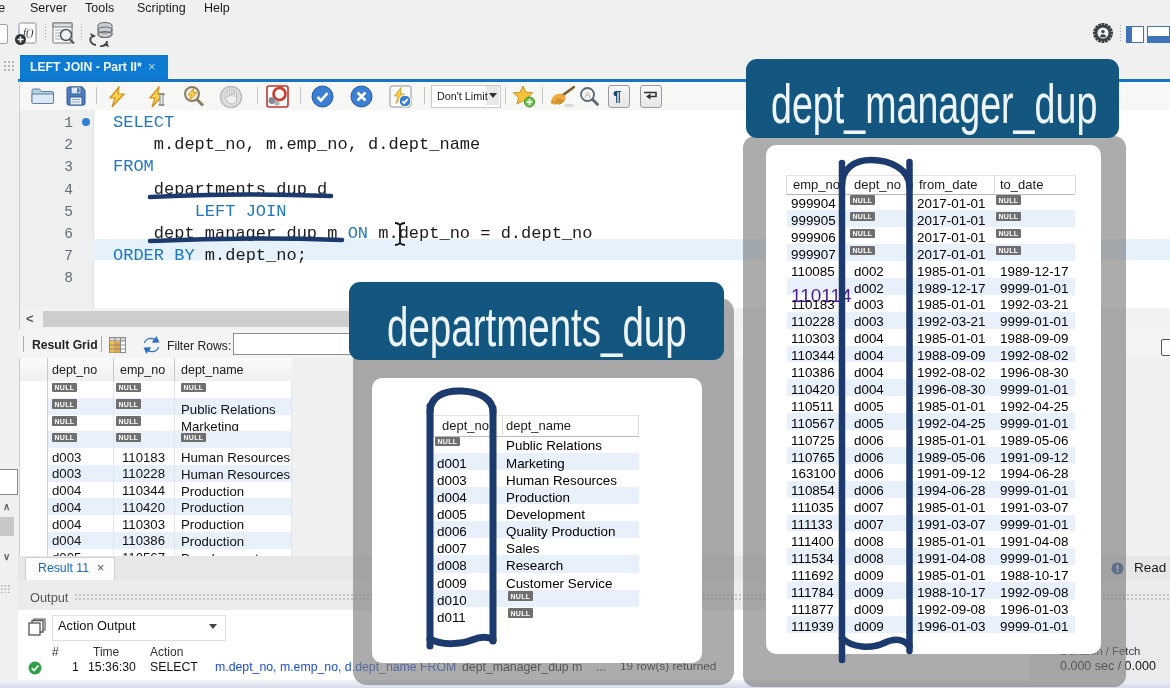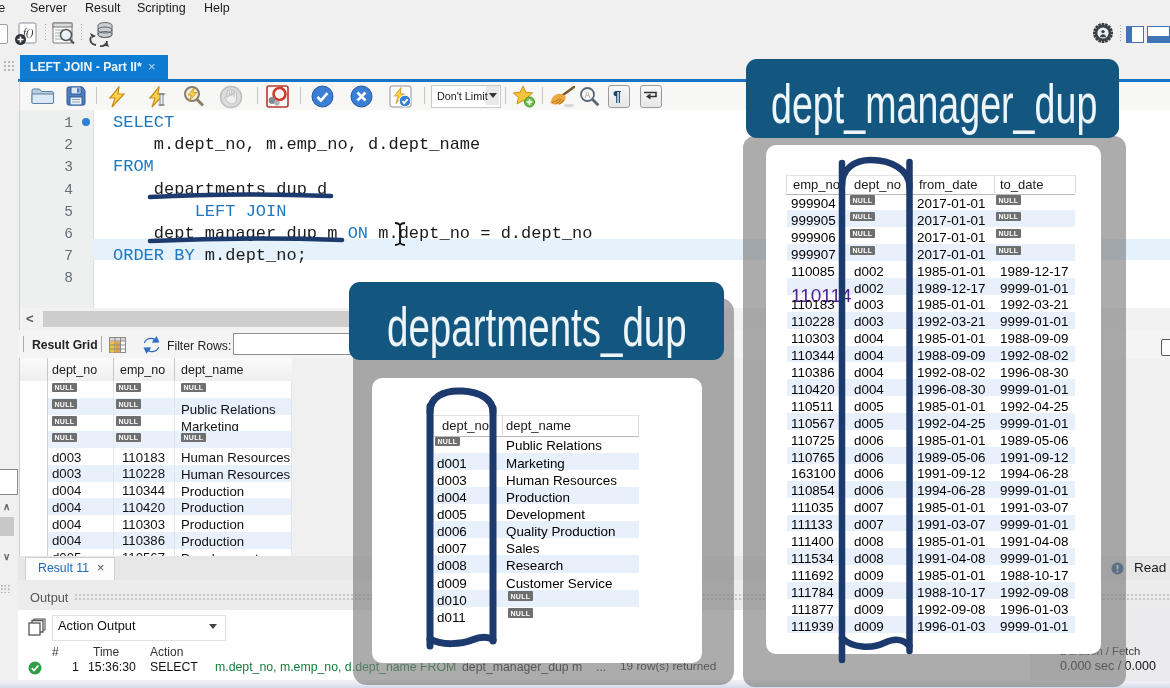--- a/index.html
+++ b/index.html
@@ -5,21 +5,21 @@
   font-family:"Liberation Sans",sans-serif;}
 .a{position:absolute}
 .t{position:absolute;white-space:pre;font:12.5px "Liberation Sans",sans-serif;color:#111;line-height:1}
 .nb{position:absolute;background:#6f6f6f;color:#fff;font:bold 7px "Liberation Sans",sans-serif;
    padding:1.5px 2.5px 1px 2.5px;letter-spacing:.3px;border-radius:1px;line-height:1}
 .sep{position:absolute;width:1px;background:#c9c9c9}
 </style></head><body>
 <div class="a" style="left:0;top:0;width:1170px;height:18px;background:#f0f0f0"></div>
 <div class="t" style="left:-8px;top:2px;font-size:12.5px;color:#1a1a1a;font-weight:400;">se</div>
 <div class="t" style="left:30px;top:2px;font-size:12.5px;color:#1a1a1a;font-weight:400;">Server</div>
-<div class="t" style="left:85px;top:2px;font-size:12.5px;color:#1a1a1a;font-weight:400;">Result</div>
+<div class="t" style="left:85px;top:2px;font-size:12.5px;color:#1a1a1a;font-weight:400;">Tools</div>
 <div class="t" style="left:137px;top:2px;font-size:12.5px;color:#1a1a1a;font-weight:400;">Scripting</div>
 <div class="t" style="left:204px;top:2px;font-size:12.5px;color:#1a1a1a;font-weight:400;">Help</div>
 <div class="a" style="left:0;top:18px;width:1170px;height:34px;background:#f0f0f0"></div>
 <div class="a" style="left:-12px;top:24px;width:18px;height:18px;background:#fdfdfd;border:1px solid #9aa2aa;border-radius:2px"></div>
 <svg class="a" style="left:14px;top:22px" width="26" height="24" viewBox="0 0 26 24">
 <rect x="5" y="1" width="17" height="20" rx="1.5" fill="#fdfdfd" stroke="#8a9099"></rect>
 <text x="9" y="14" font-family="Liberation Serif" font-style="italic" font-size="11" fill="#333">f()</text>
 <circle cx="6.5" cy="17.5" r="5.5" fill="#2f3338"></circle>
 <path d="M3.5 17.5h6M6.5 14.5v6" stroke="#fff" stroke-width="1.6"></path>
 </svg>
@@ -292,21 +292,21 @@
 <div class="t" style="left:52px;top:646px;font-size:12px;color:#333;font-weight:400;">#</div>
 <div class="t" style="left:93px;top:646px;font-size:12px;color:#333;font-weight:400;">Time</div>
 <div class="t" style="left:150px;top:646px;font-size:12px;color:#333;font-weight:400;">Action</div>
 <svg class="a" style="left:28px;top:661px" width="14" height="14" viewBox="0 0 14 14">
 <circle cx="7" cy="7" r="6.5" fill="#2f9e44"></circle>
 <path d="M3.8 7.2l2.2 2.3 4.4-5" fill="none" stroke="#fff" stroke-width="1.8"></path>
 </svg>
 <div class="t" style="left:72px;top:661px;font-size:12.3px;color:#111;font-weight:400;">1</div>
 <div class="t" style="left:88px;top:661px;font-size:12.3px;color:#111;font-weight:400;">15:36:30</div>
 <div class="t" style="left:150px;top:661px;font-size:12.3px;color:#111;font-weight:400;">SELECT</div>
-<div class="t" style="left:215px;top:661px;font-size:12.3px;color:#15803d;font-weight:400;">m.dept_no, m.emp_no, d.dept_name FROM</div>
+<div class="t" style="left:215px;top:661px;font-size:12.3px;color:#1d4ed8;font-weight:400;">m.dept_no, m.emp_no, d.dept_name FROM</div>
 <div class="t" style="left:462px;top:661px;font-size:12.3px;color:#111;font-weight:400;">dept_manager_dup m</div>
 <div class="t" style="left:596px;top:661px;font-size:12.3px;color:#111;font-weight:400;">...</div>
 <div class="t" style="left:620px;top:661px;font-size:11.8px;color:#111;font-weight:400;">19 row(s) returned</div>
 <div class="a" style="left:1030px;top:610px;width:140px;height:71px;background:#ebebee"></div>
 <div class="t" style="left:1060px;top:646px;font-size:11.3px;color:#333;font-weight:400;">Duration / Fetch</div>
 <div class="t" style="left:1040px;top:660px;font-size:12.5px;color:#111;font-weight:400;padding-left:20px;">0.000 sec / 0.000</div>
 <div class="a" style="left:0;top:681px;width:1170px;height:7px;background:linear-gradient(#f0f2f8,#d4daea)"></div>
 <div class="a" style="left:353px;top:298px;width:381px;height:387px;background:rgba(123,123,123,0.63);border-radius:14px;z-index:20"></div>
 <div class="a" style="left:372px;top:378px;width:330px;height:285px;background:#fff;border-radius:10px;z-index:21"></div>
 <div class="a" style="left:372px;top:378px;width:330px;height:285px;overflow:hidden;z-index:22">

